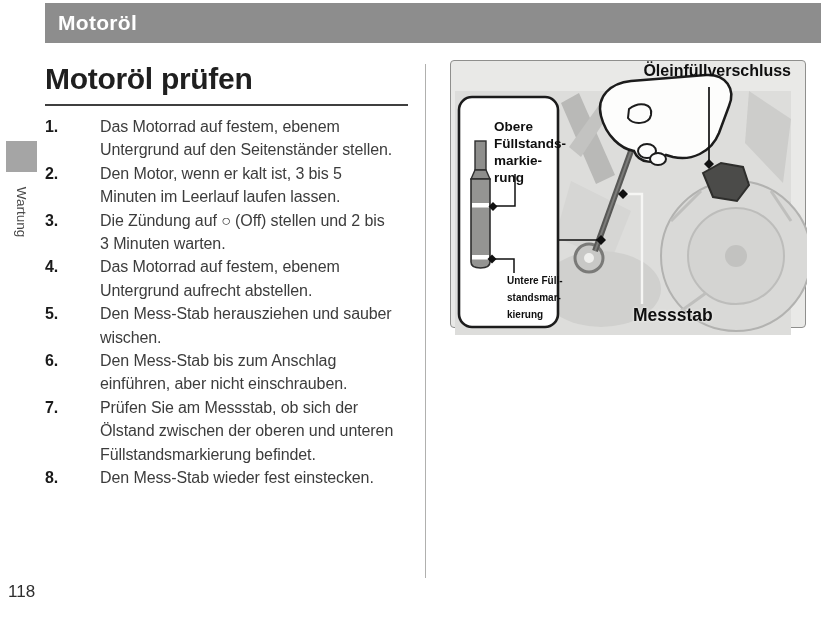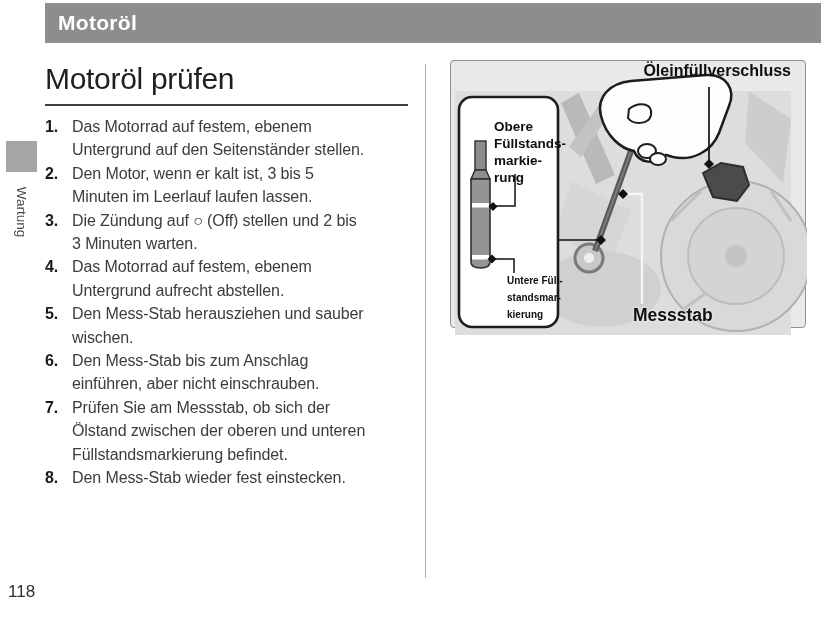--- a/index.html
+++ b/index.html
@@ -39,28 +39,28 @@
 
   
   .column-divider {
     position:absolute; left:425px; top:64px; width:1px; height:514px;
     background:#b0b0ae;
   }
 
   
   .article { position:absolute; left:45px; top:62px; width:365px; }
   .article h1 {
-    font-size:30px; font-weight:normal; color:var(--heading-text,#1f1f1f);
+    font-size:30px; font-weight:bold; color:var(--heading-text,#1f1f1f);
     letter-spacing:-0.3px;
     padding-bottom:8px; border-bottom:2px solid #3f3f3f; width:363px;
   }
   .steps { margin-top:9px; }
   .step { display:flex; font-size:16px; line-height:23.4px; letter-spacing:-0.1px; }
   .step-num { width:27px; flex:none; font-weight:bold; color:#1a1a1a; }
-  .step-text { flex:1; white-space:pre-line; color:var(--body-text,#3c3c3c); }
+  .step-text { flex:1; white-space:pre-line; color:var(--body-text,#3c3c3c);margin-left:28px; }
 
   
   .figure {
     position:absolute; left:450px; top:60px; width:356px; height:268px;
     background:var(--figure-bg,#e9e9e7);
     border:1px solid #8f8f8d; border-radius:4px;
   }
   .figure svg { position:absolute; left:0; top:0; }
   .fig-label {
     position:absolute; font-weight:bold; color:#0f0f0f; white-space:pre-line;

